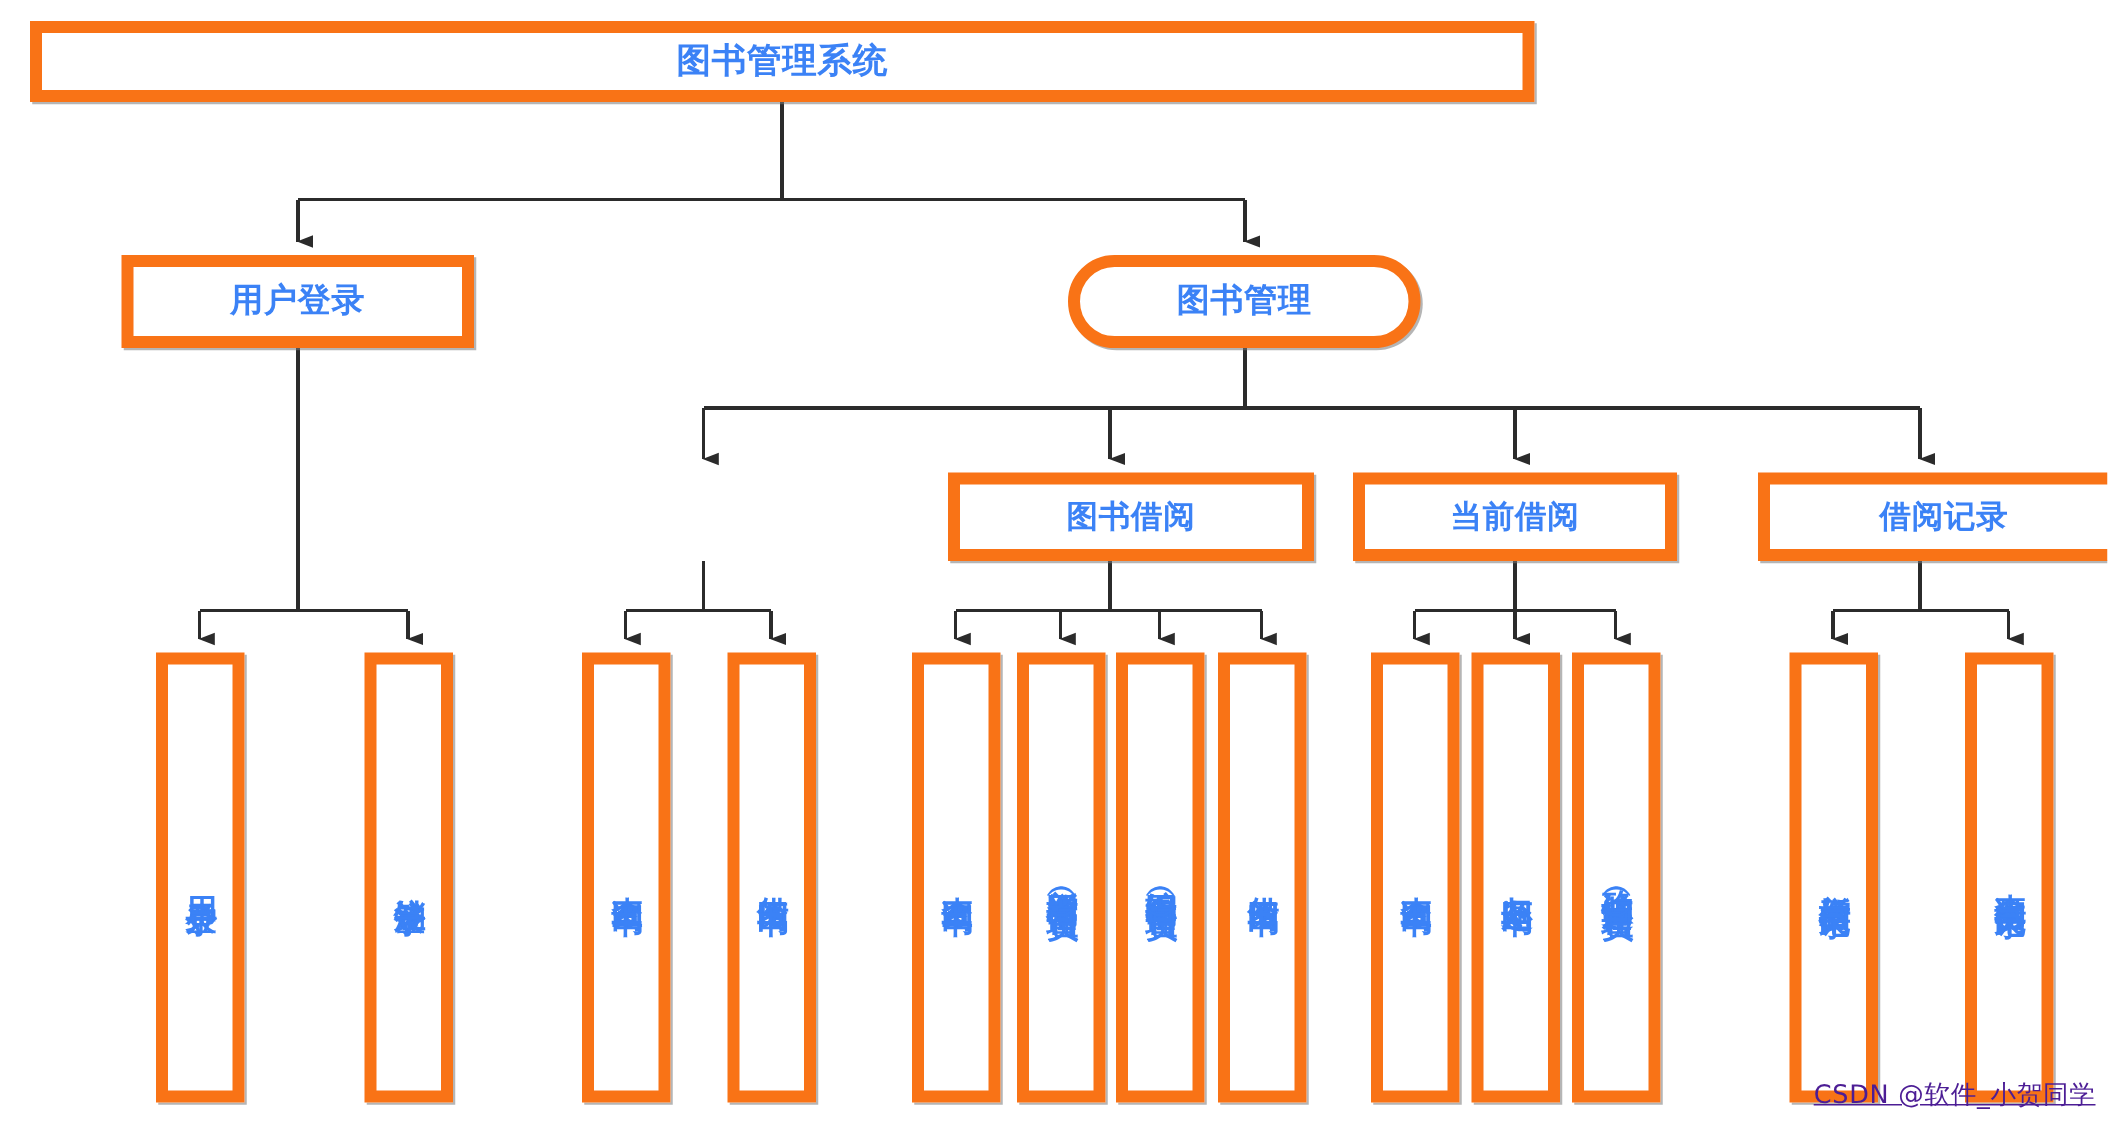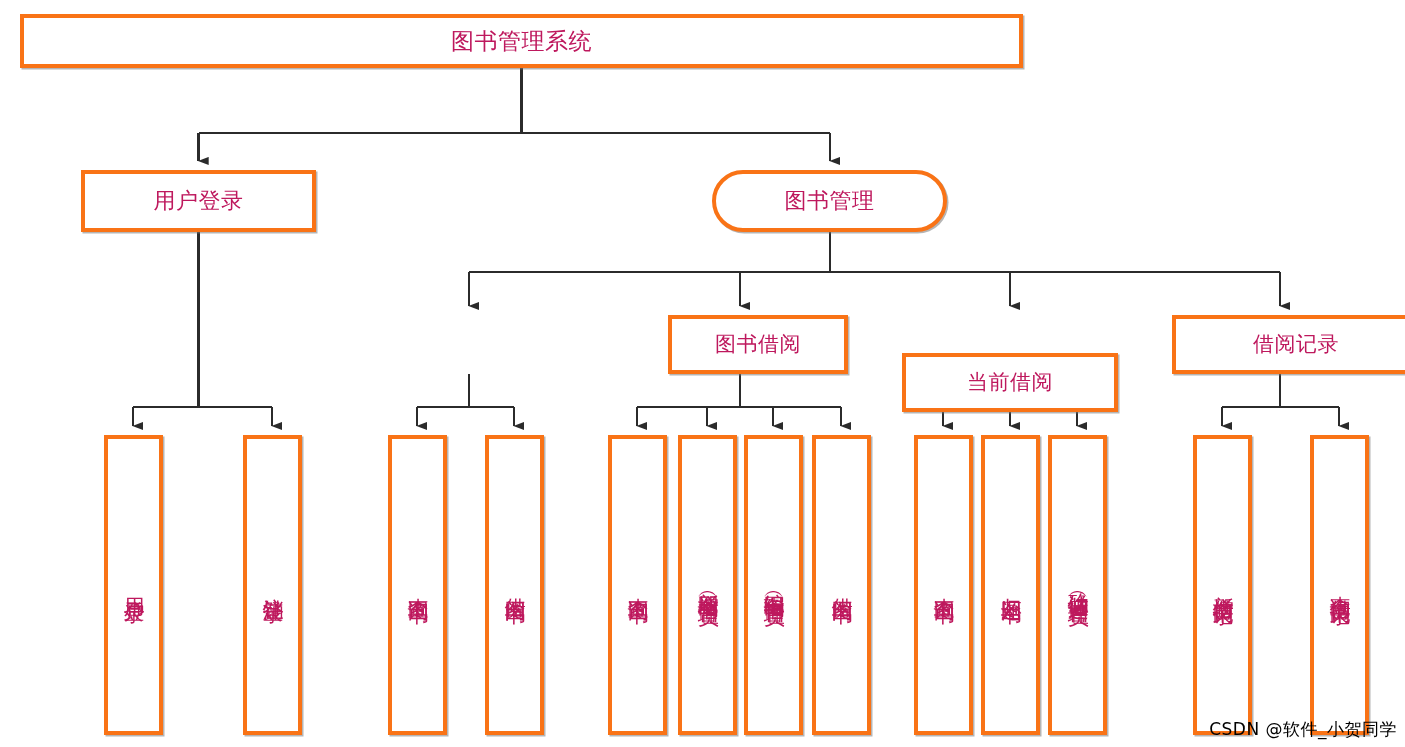--- a/index.html
+++ b/index.html
@@ -23,27 +23,28 @@
     left: 0;
     top: 0;
     width: 1405px;
     height: 747px;
     pointer-events: none;
   }
   .node {
     position: absolute;
     box-sizing: border-box;
     background: #ffffff;
-    border: 4px solid #f97316;
+    border: 8px solid #f97316;
     box-shadow: 1.5px 1.5px 0 0 rgba(120,120,120,0.55);
     display: flex;
     align-items: center;
     justify-content: center;
-    color: #be185d;
+    color: #3b82f6;
     z-index: 2;
+    font-weight: bold;
   }
   .node-label {
     text-align: center;
     line-height: 1.15;
     letter-spacing: 0.5px;
     white-space: nowrap;
   }
   .node.root .node-label { font-size: 23px; }
   .node.level2 .node-label { font-size: 22px; }
   .node.level3 .node-label { font-size: 21px; }
@@ -61,25 +62,26 @@
     letter-spacing: 2px;
     white-space: normal;
     max-height: 284px;
   }
 
   #watermark {
     position: absolute;
     right: 8px;
     bottom: 6px;
     font-size: 17px;
-    color: #000000;
+    color: #4c1d95;
     letter-spacing: 0.5px;
     white-space: nowrap;
     z-index: 5;
     font-family: "DejaVu Sans", "Liberation Sans", sans-serif;
+    text-decoration: underline;
   }
 </style>
 </head>
 <body>
 
 <div id="diagram-root">
 
   <svg id="edge-layer" viewBox="0 0 1405 747" xmlns="http://www.w3.org/2000/svg">
     <defs>
       <marker id="arrowhead" markerWidth="9" markerHeight="11" refX="4.5" refY="10.2" orient="auto" markerUnits="userSpaceOnUse">
@@ -135,24 +137,24 @@
     <span class="node-label">图书管理系统</span>
   </div>
 
   <div class="node level2" style="left:81px; top:170px; width:235px; height:62px;">
     <span class="node-label">用户登录</span>
   </div>
   <div class="node level2" style="left:712px; top:170px; width:235px; height:62px;border-radius:31px;">
     <span class="node-label">图书管理</span>
   </div>
 
-  <div class="node level3" style="left:668px; top:315px; width:180px; height:59px;">
+  <div class="node level3" style="left:632px; top:315px; width:244px; height:59px;">
     <span class="node-label">图书借阅</span>
   </div>
-  <div class="node level3" style="left:902px; top:315px; width:216px; height:59px;margin-top:38px;">
+  <div class="node level3" style="left:902px; top:315px; width:216px; height:59px;">
     <span class="node-label">当前借阅</span>
   </div>
   <div class="node level3" style="left:1172px; top:315px; width:248px; height:59px;">
     <span class="node-label">借阅记录</span>
   </div>
 
   <div class="node leaf" style="left:104px; top:435px; width:59px; height:300px;">
     <span class="node-label">用户登录</span>
   </div>
   <div class="node leaf" style="left:243px; top:435px; width:59px; height:300px;">

